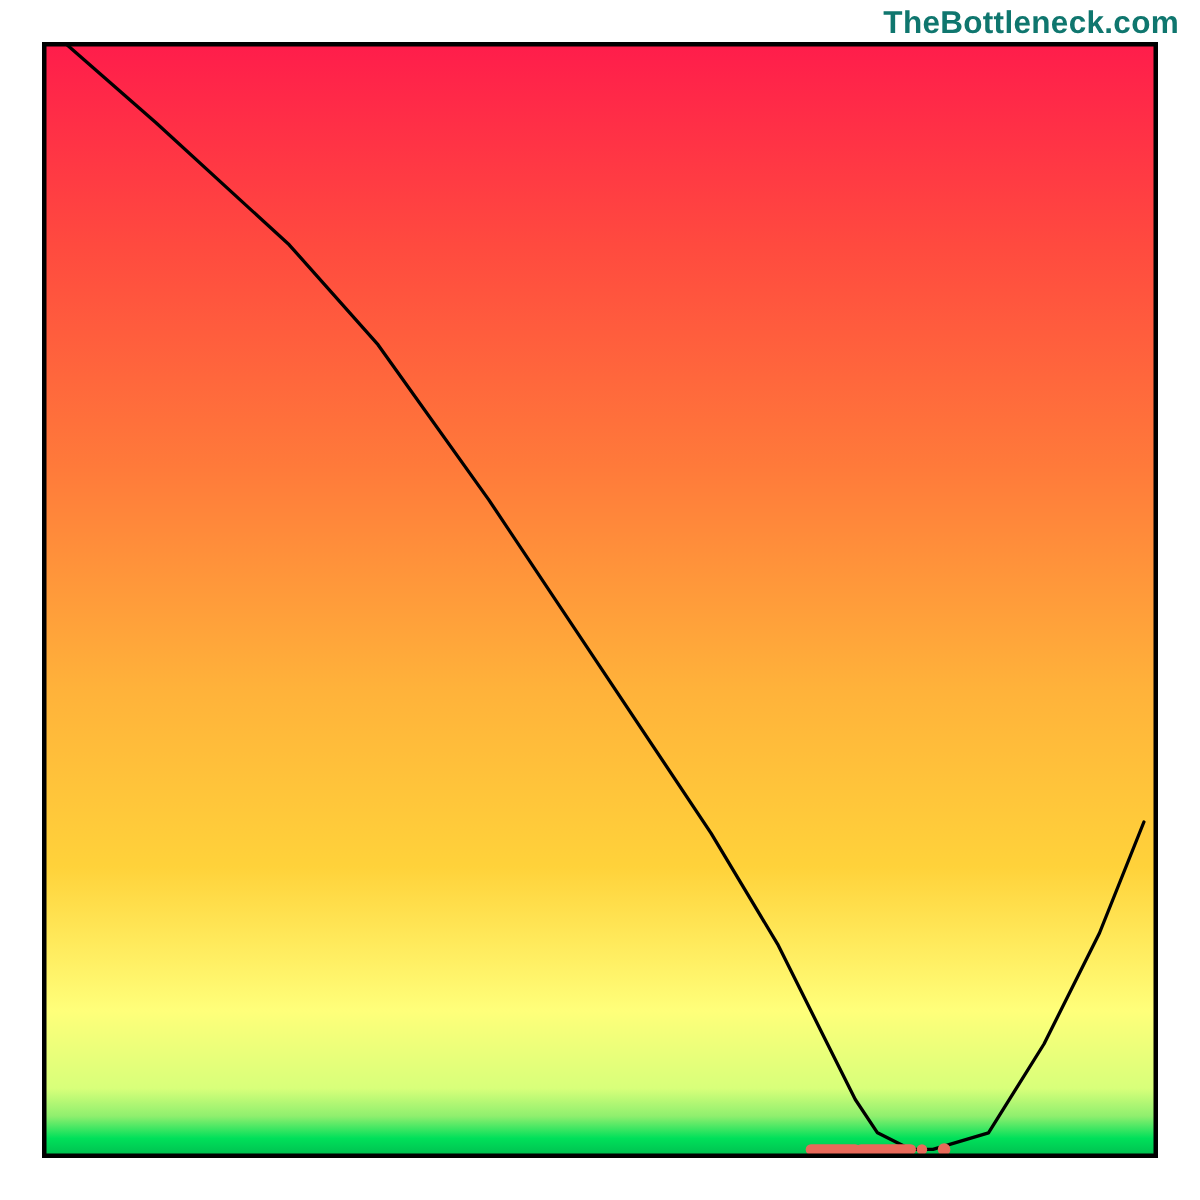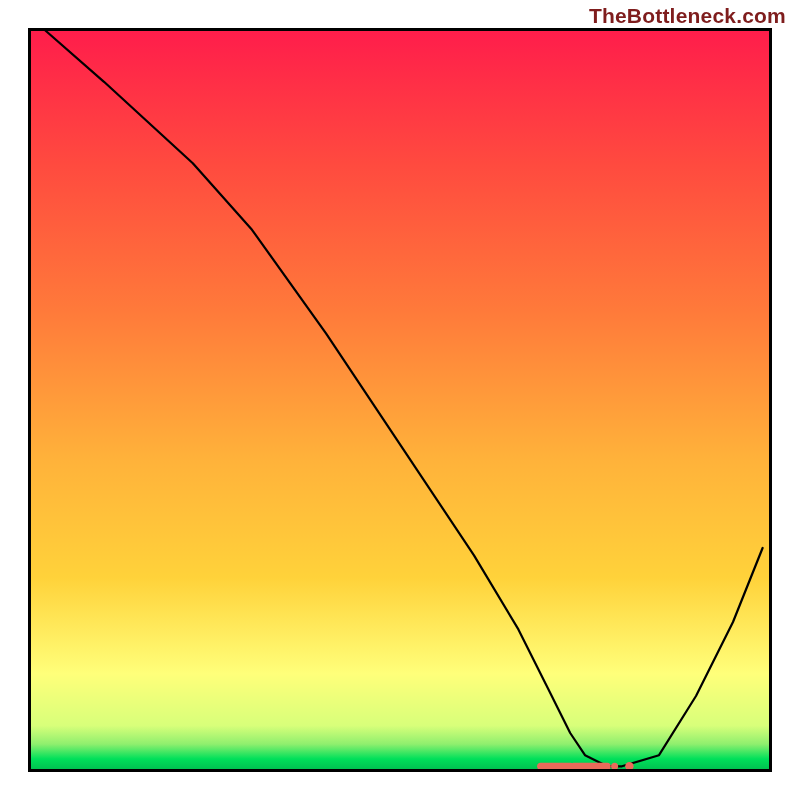--- a/index.html
+++ b/index.html
@@ -13,21 +13,21 @@
   .wrap {
     position: relative;
     width: 800px;
     height: 800px;
   }
   .attribution {
     position: absolute;
     top: 4px;
     right: 14px;
     font-size: 21px;
-    color: #7f1d1d;
+    color: #0f766e;
     font-weight: bold;
     letter-spacing: 0.2px;
   }
   svg {
     position: absolute;
     left: 0;
     top: 0;
   }
 </style>
 </head>

